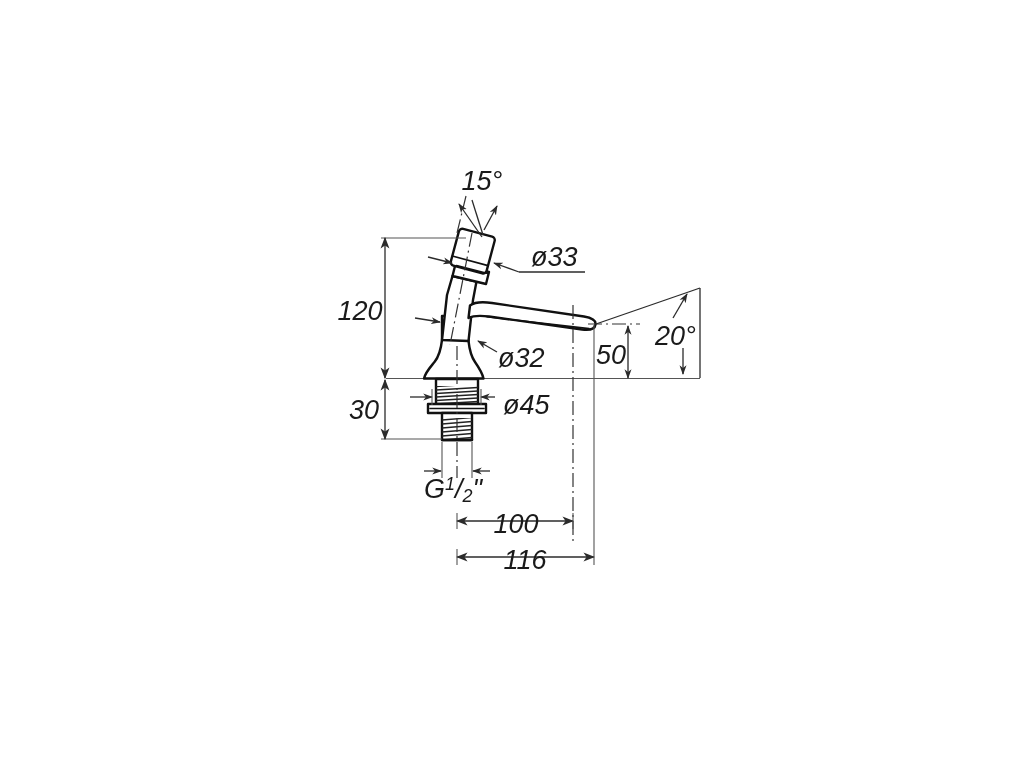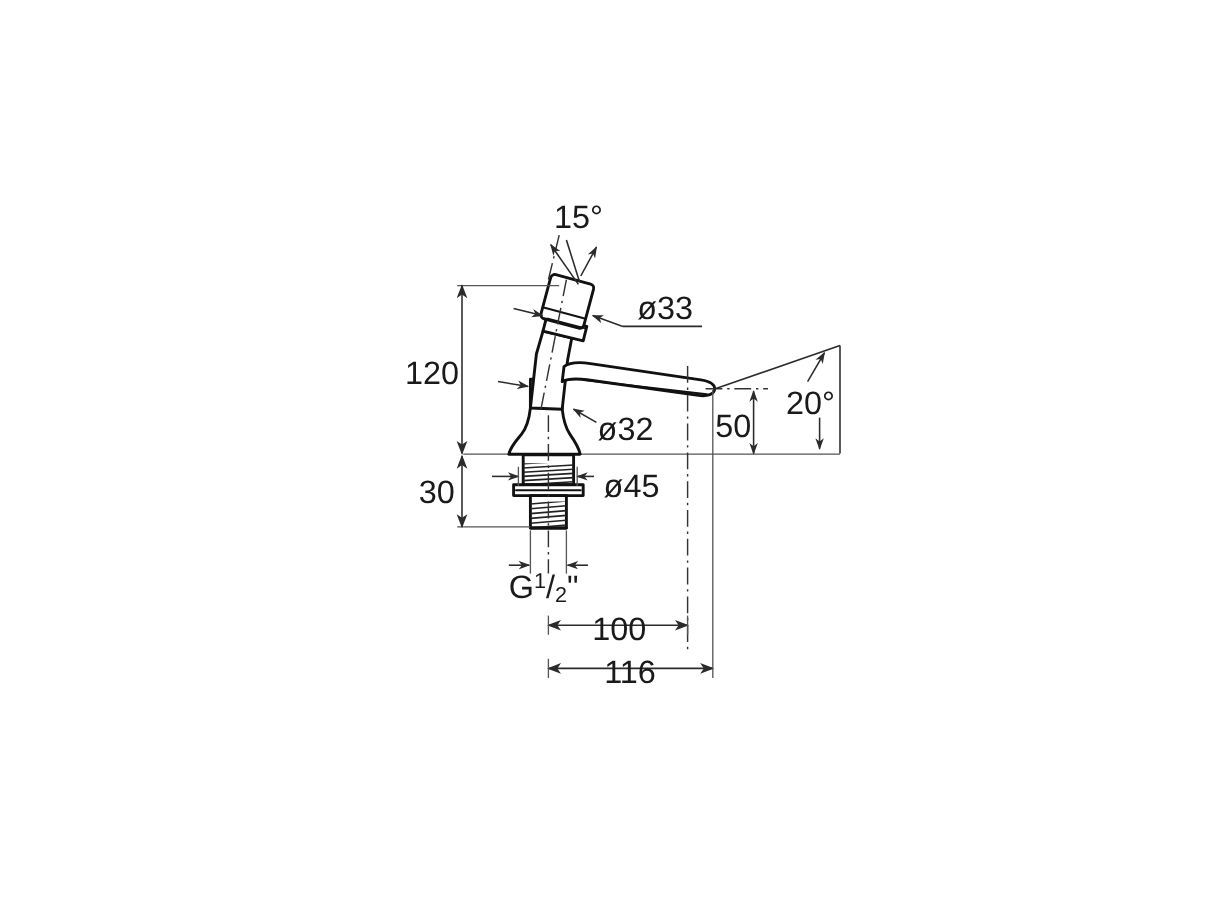--- a/index.html
+++ b/index.html
@@ -11,20 +11,21 @@
     width: 1024px;
     height: 768px;
     overflow: hidden;
     font-family: "Liberation Sans", sans-serif;
   }
   #canvas-wrap {
     position: relative;
     width: 1024px;
     height: 768px;
     background: #ffffff;
+    font-style: italic;
   }
   svg#drawing {
     display: block;
     width: 1024px;
     height: 768px;
   }
   .dim-text {
     font-family: "Liberation Sans", sans-serif;
     font-size: 27px;
     fill: #1a1a1a;

